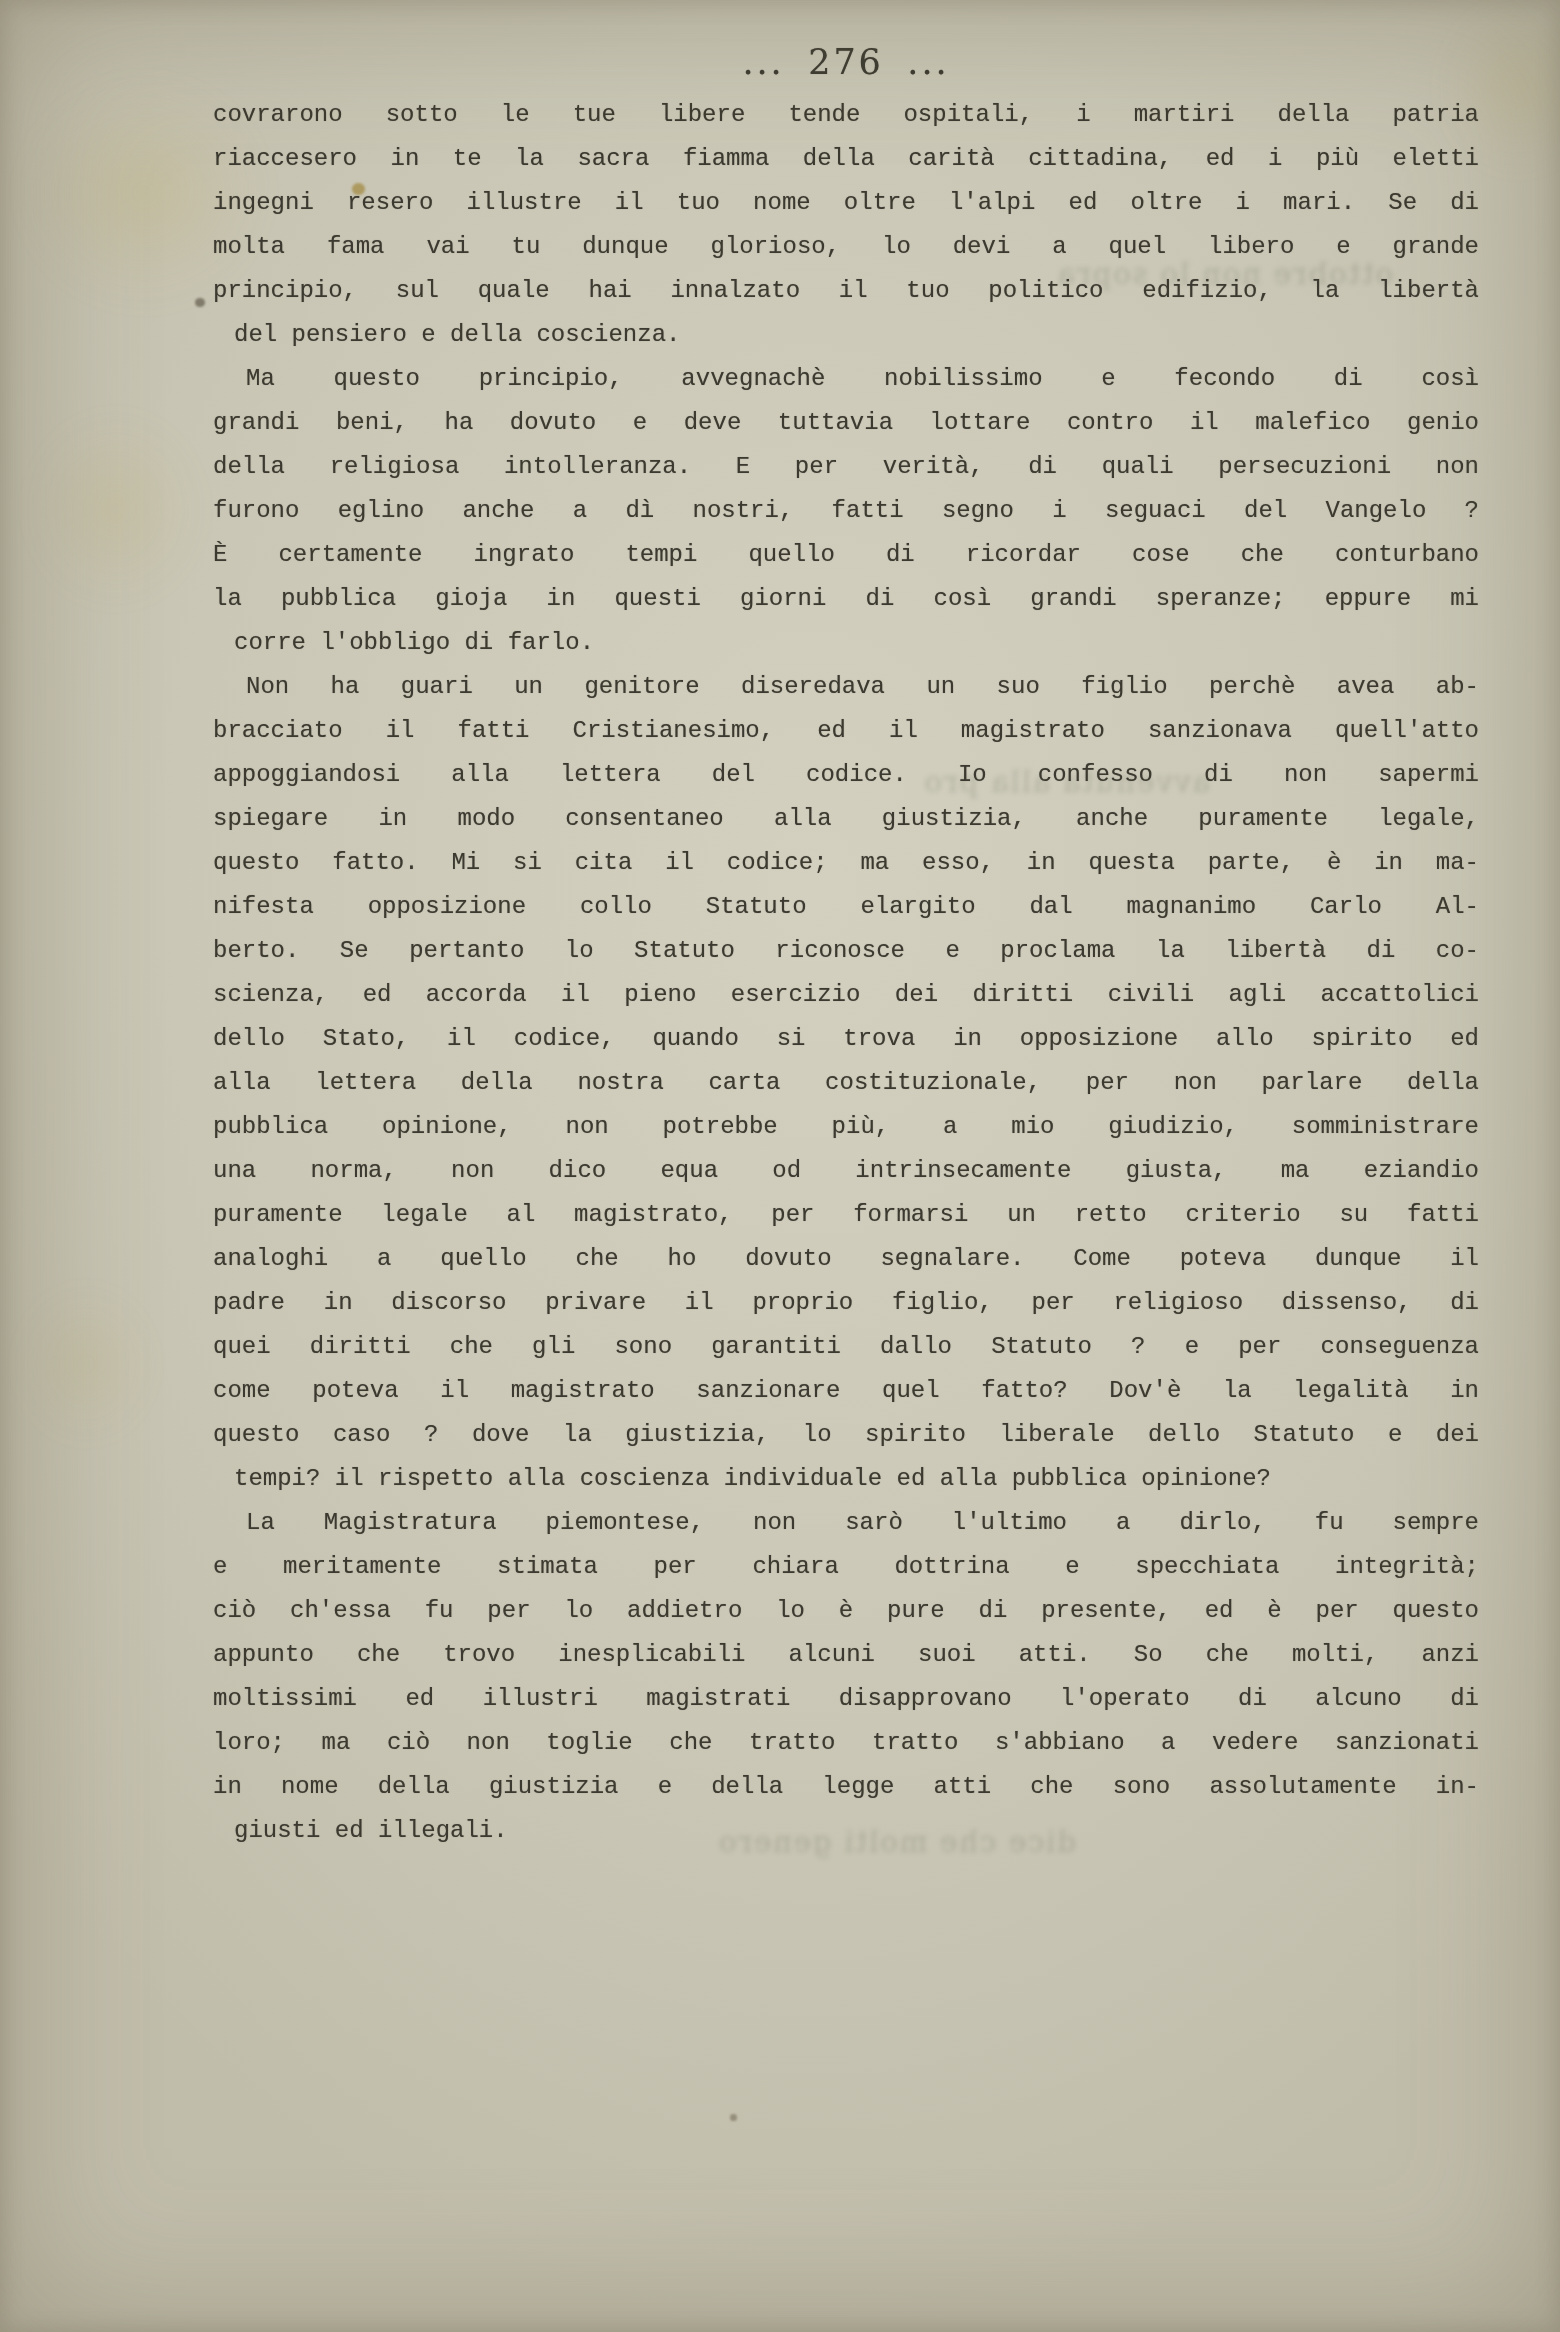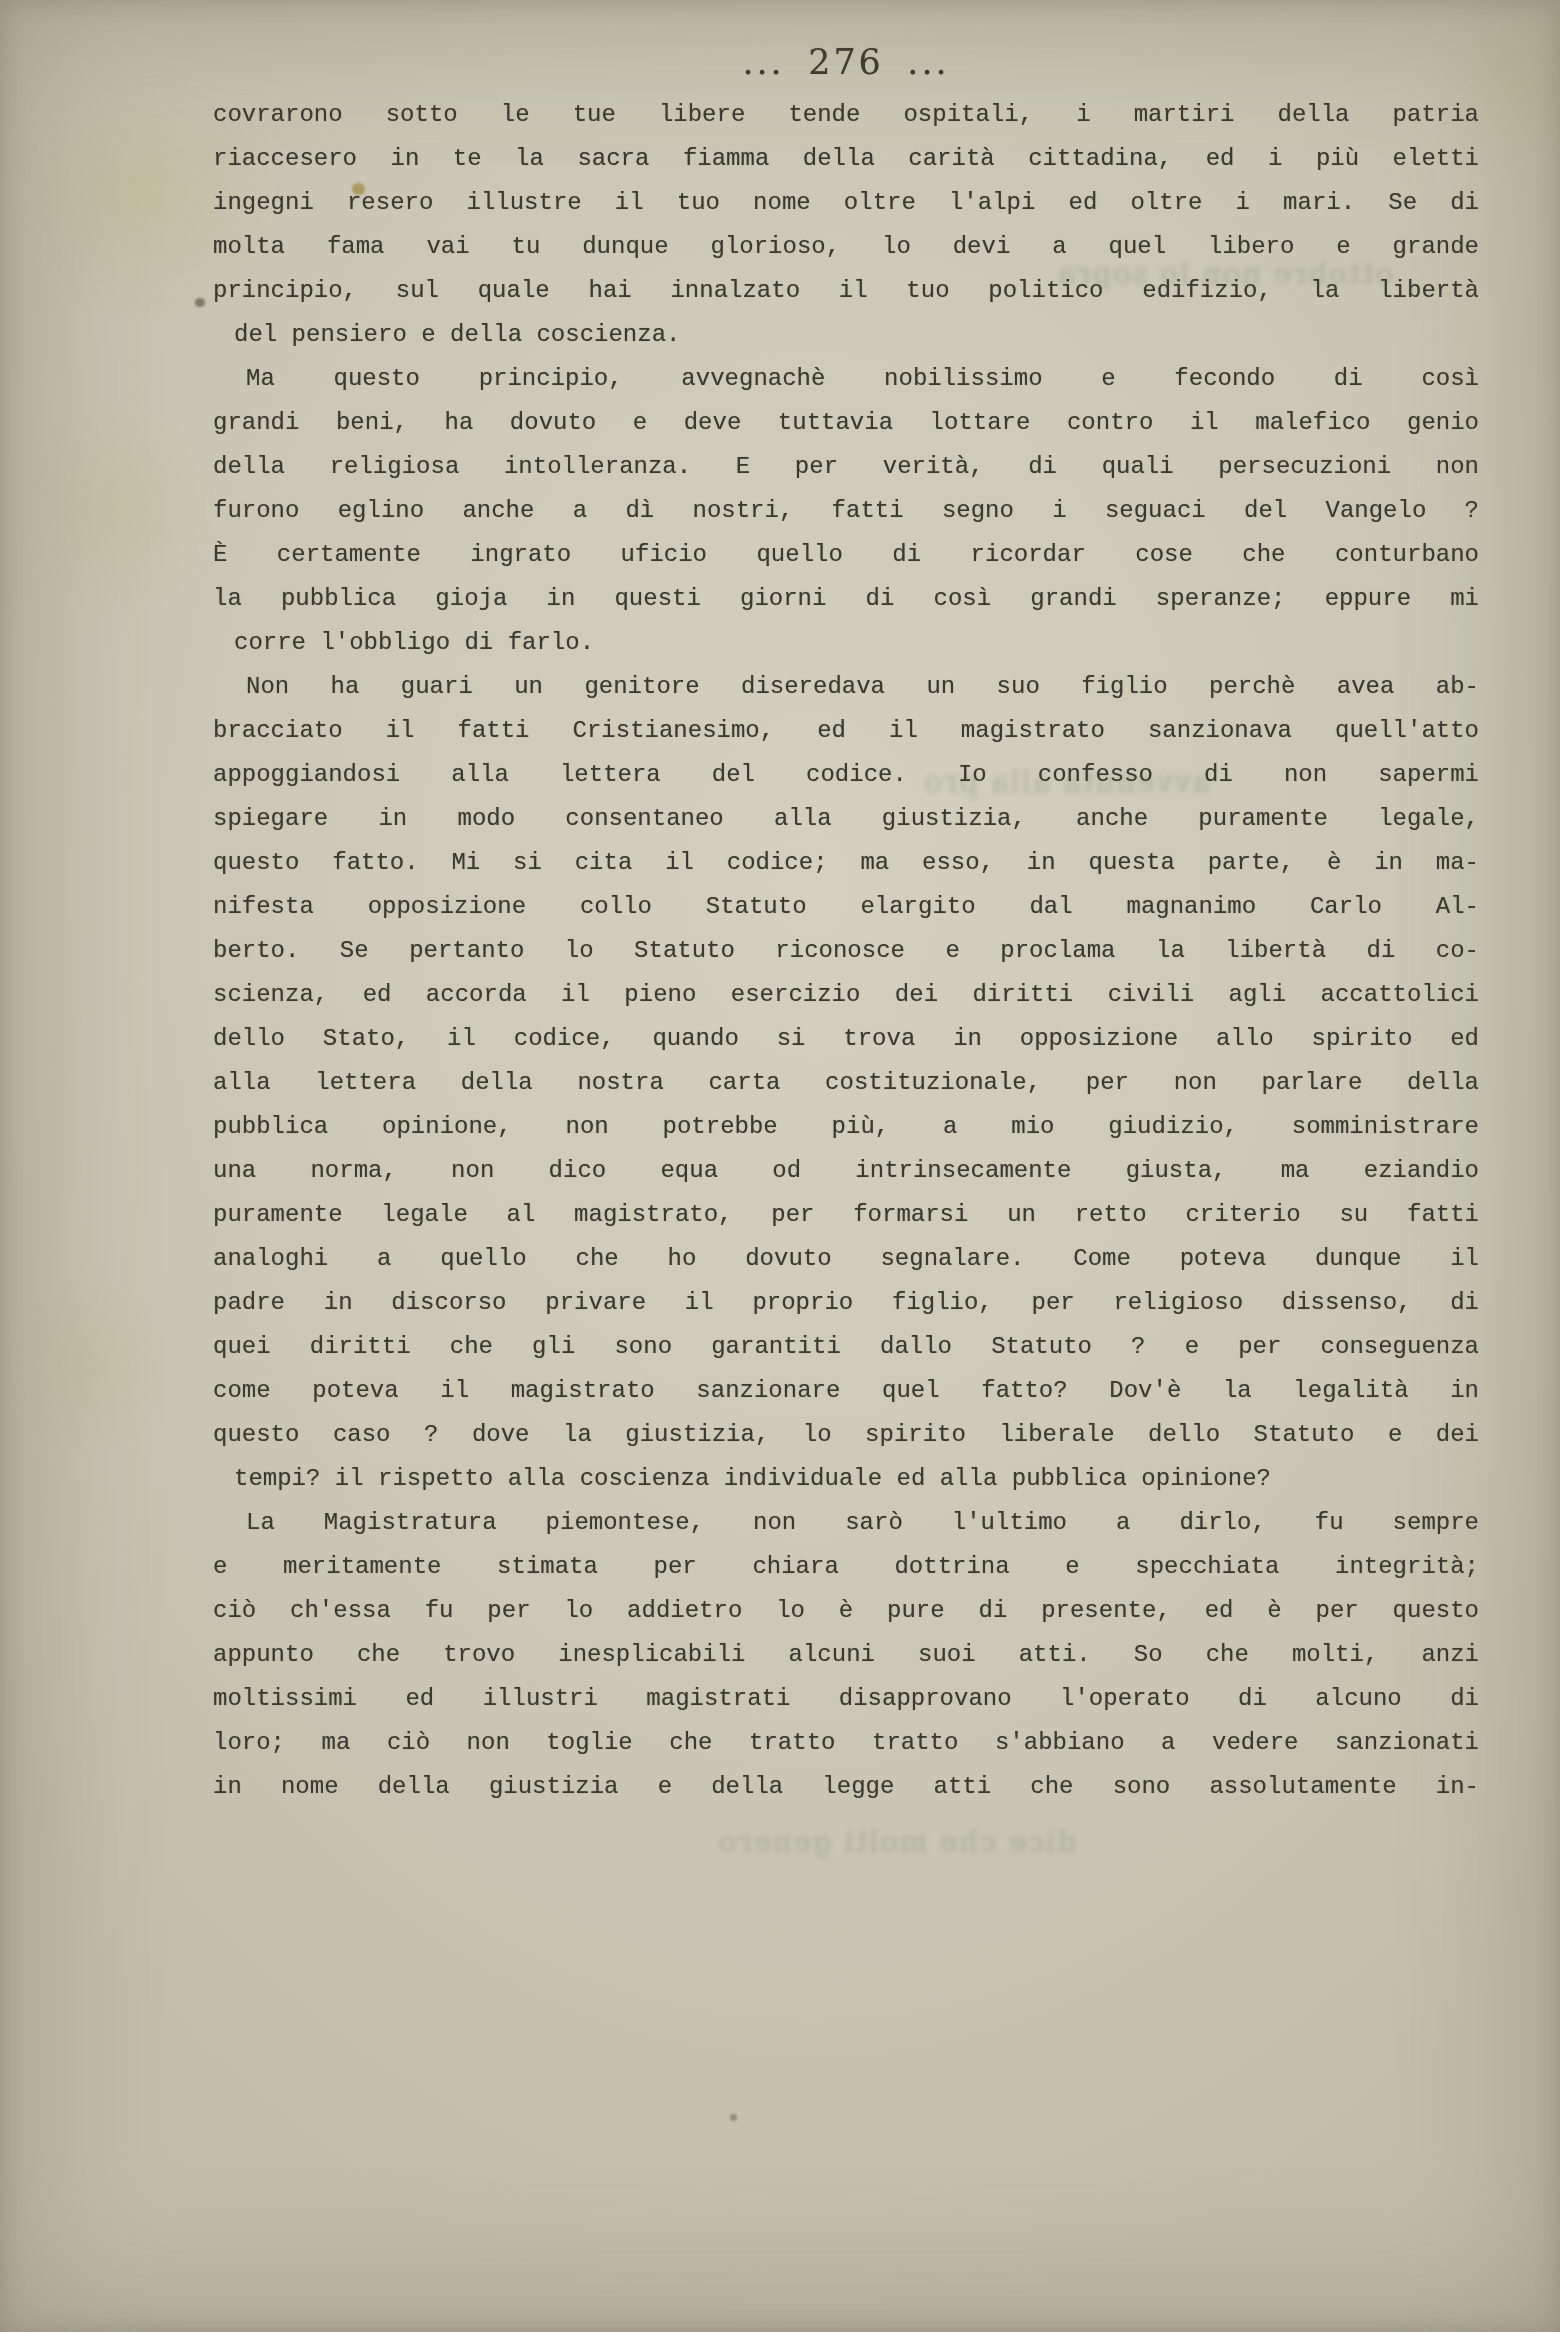--- a/index.html
+++ b/index.html
@@ -119,21 +119,21 @@
       <div class="line mid">covrarono sotto le tue libere tende ospitali, i martiri della patria</div>
       <div class="line mid">riaccesero in te la sacra fiamma della carità cittadina, ed i più eletti</div>
       <div class="line mid">ingegni resero illustre il tuo nome oltre l'alpi ed oltre i mari. Se di</div>
       <div class="line mid">molta fama vai tu dunque glorioso, lo devi a quel libero e grande</div>
       <div class="line mid">principio, sul quale hai innalzato il tuo politico edifizio, la libertà</div>
       <div class="line end">del pensiero e della coscienza.</div>
       <div class="line indent">Ma questo principio, avvegnachè nobilissimo e fecondo di così</div>
       <div class="line mid">grandi beni, ha dovuto e deve tuttavia lottare contro il malefico genio</div>
       <div class="line mid">della religiosa intolleranza. E per verità, di quali persecuzioni non</div>
       <div class="line mid">furono eglino anche a dì nostri, fatti segno i seguaci del Vangelo ?</div>
-      <div class="line mid">È certamente ingrato uficio quello di ricordar cose che conturbano</div>
+      <div class="line mid">È certamente ingrato tempi quello di ricordar cose che conturbano</div>
       <div class="line mid">la pubblica gioja in questi giorni di così grandi speranze; eppure mi</div>
       <div class="line end">corre l'obbligo di farlo.</div>
       <div class="line indent">Non ha guari un genitore diseredava un suo figlio perchè avea ab-</div>
       <div class="line mid">bracciato il fatti Cristianesimo, ed il magistrato sanzionava quell'atto</div>
       <div class="line mid">appoggiandosi alla lettera del codice. Io confesso di non sapermi</div>
       <div class="line mid">spiegare in modo consentaneo alla giustizia, anche puramente legale,</div>
       <div class="line mid">questo fatto. Mi si cita il codice; ma esso, in questa parte, è in ma-</div>
       <div class="line mid">nifesta opposizione collo Statuto elargito dal magnanimo Carlo Al-</div>
       <div class="line mid">berto. Se pertanto lo Statuto riconosce e proclama la libertà di co-</div>
       <div class="line mid">scienza, ed accorda il pieno esercizio dei diritti civili agli accattolici</div>
@@ -148,15 +148,16 @@
       <div class="line mid">come poteva il magistrato sanzionare quel fatto? Dov'è la legalità in</div>
       <div class="line mid">questo caso ? dove la giustizia, lo spirito liberale dello Statuto e dei</div>
       <div class="line end">tempi? il rispetto alla coscienza individuale ed alla pubblica opinione?</div>
       <div class="line indent">La Magistratura piemontese, non sarò l'ultimo a dirlo, fu sempre</div>
       <div class="line mid">e meritamente stimata per chiara dottrina e specchiata integrità;</div>
       <div class="line mid">ciò ch'essa fu per lo addietro lo è pure di presente, ed è per questo</div>
       <div class="line mid">appunto che trovo inesplicabili alcuni suoi atti. So che molti, anzi</div>
       <div class="line mid">moltissimi ed illustri magistrati disapprovano l'operato di alcuno di</div>
       <div class="line mid">loro; ma ciò non toglie che tratto tratto s'abbiano a vedere sanzionati</div>
       <div class="line mid">in nome della giustizia e della legge atti che sono assolutamente in-</div>
+      <div class="line end">giusti ed illegali.</div>
     </div>
 </div>
 
 
 </body></html>

